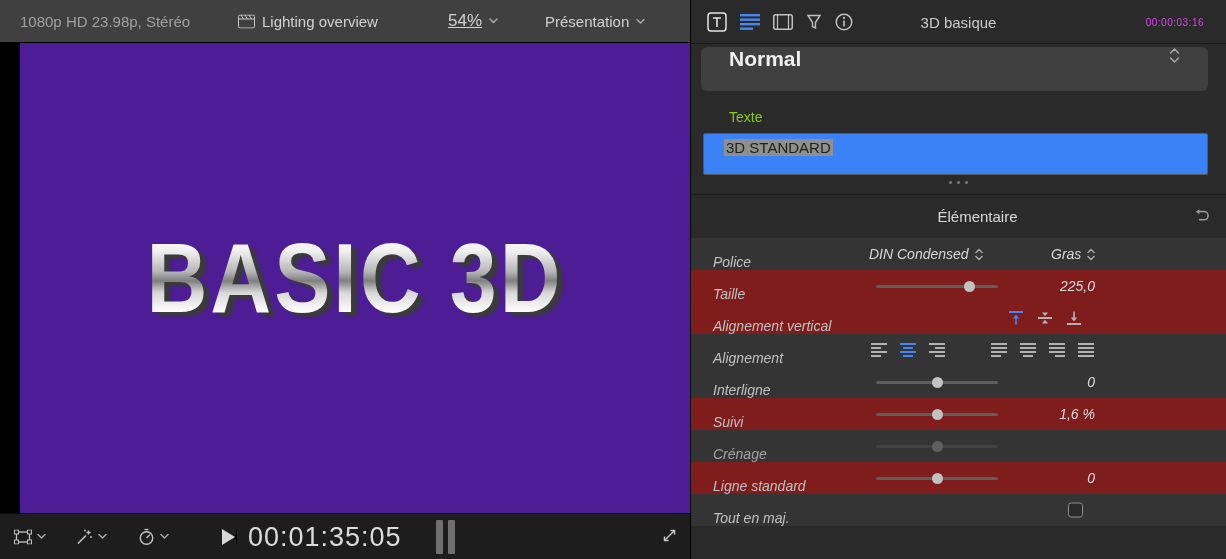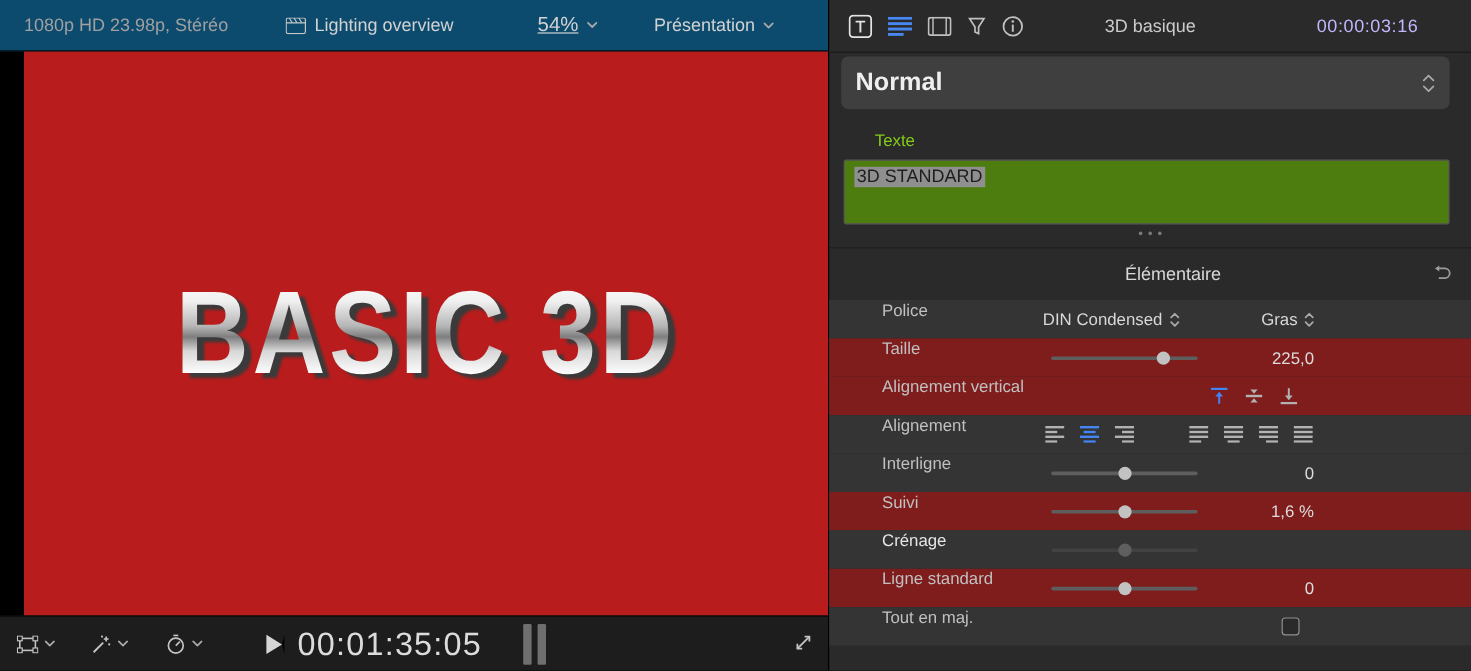--- a/index.html
+++ b/index.html
@@ -3,30 +3,30 @@
 <meta charset="utf-8">
 <style>
   * { margin:0; padding:0; box-sizing:border-box; }
   html,body { width:1226px; height:559px; background:#000; overflow:hidden;
     font-family:"Liberation Sans", sans-serif; }
   .app { position:relative; width:1226px; height:559px; background:#1e1e1e; }
 
   
   .viewer { position:absolute; left:0; top:0; width:690px; height:559px;
     background:#000; display:flex; flex-direction:column; }
-  .viewer-topbar { flex:none; height:43px; background:#0c4a6e; border-bottom:1px solid #000; position:relative; }
+  .viewer-topbar { flex:none; height:43px; background:#404040; border-bottom:1px solid #000; position:relative; }
   .viewer-topbar > span { position:absolute; top:50%; transform:translateY(-50%);
     display:flex; align-items:center; gap:7px; white-space:nowrap; }
   .vt-format { left:20px; color:#a0a0a0; font-size:15px; }
   .vt-proj { left:238px; color:#d2d2d2; font-size:15px; }
   .vt-zoom { left:448px; color:#d2d2d2; font-size:17px;text-decoration:underline; }
   .vt-pres { left:545px; color:#d2d2d2; font-size:15px; }
   .cd path, .ud path { stroke:#a8a8a8; stroke-width:1.5; fill:none; stroke-linecap:round; stroke-linejoin:round; }
 
-  .viewer-canvas { flex:1; position:relative; background:#b91c1c;margin-left:20px; }
+  .viewer-canvas { flex:1; position:relative; background:#4c1d95;margin-left:20px; }
   .canvas-title { position:absolute; left:50%; top:50%;
     transform:translate(-50%,-50%) scale(0.98,1.14); white-space:nowrap; }
   .bigtxt { font-size:86px; font-weight:bold; letter-spacing:3px; white-space:nowrap; }
   .t-shadow { position:absolute; left:6px; top:4px; color:#3a3a3a; filter:blur(1px); }
   .t-face { position:relative;
     background:linear-gradient(180deg,#ffffff 0%,#f0f0f0 26%,#b5b5b5 45%,#7e7e7e 53%,#d8d8d8 64%,#ffffff 82%,#8e8e8e 100%);
     -webkit-background-clip:text; background-clip:text; color:transparent; }
 
   .viewer-bottombar { flex:none; height:46px; background:#1d1d1d; border-top:1px solid #0a0a0a; position:relative; }
   .bb-group { position:absolute; top:50%; transform:translateY(-50%);
@@ -42,44 +42,44 @@
 
   
   .inspector { position:absolute; left:690px; top:0; width:536px; height:559px;
     background:#2a2a2a; border-left:1px solid #000; }
   .insp-topbar { height:44px; position:relative; border-bottom:1px solid #191919; }
   .tab-icons { position:absolute; left:16px; top:50%; transform:translateY(-50%);
     display:flex; align-items:center; gap:13px; }
   .tab-icons button { background:none; border:0; padding:0; display:flex; align-items:center; }
   .clip-name { position:absolute; left:50%; top:50%; transform:translate(-50%,-50%);
     color:#cbcbcb; font-size:15px; white-space:nowrap; }
-  .clip-duration { position:absolute; right:44px; top:50%; transform:translateY(-50%);
-    color:#c4b5fd; font-size:15px; letter-spacing:.5px; }
+  .clip-duration { position:absolute; right:22px; top:50%; transform:translateY(-50%);
+    color:#d946ef; font-size:10px; letter-spacing:.5px; }
 
   .preset-row { margin:3px 18px 0 10px; height:44px; background:#3f3f3f; border-radius:6px;
-    display:flex; align-items:center; padding:0 12px; }
+    display:flex; align-items:flex-start; padding:0 28px; }
   .preset-row .pr-label { font-size:21px; font-weight:bold; color:#efefef; flex:1; }
 
   .texte-label { margin:18px 0 0 38px; font-size:14px; color:#84cc16; height:18px; }
-  .text-field { margin:6px 18px 0 12px; height:54px; border:1px solid #585858; border-radius:2px;
-    background:#4d7c0f; padding:5px 8px; }
+  .text-field { margin:6px 18px 0 12px; height:42px; border:1px solid #585858; border-radius:2px;
+    background:#3b82f6; padding:5px 20px; }
   .selected-text { background:#8f8f8f; color:#1e1e1e; font-size:15px; padding:0 2px; }
   .drag-dots { margin-top:3px; height:10px; display:flex; justify-content:center; gap:5px; background:none; border:0; width:100%; }
   .drag-dots i { width:3px; height:3px; border-radius:50%; background:#7a7a7a; margin-top:3px; }
 
   .section-header { margin-top:6px; border-top:1px solid #1e1e1e; height:44px;
     display:flex; align-items:center; position:relative;justify-content:center; }
   .section-header .sh-title { margin-left:38px; font-size:15px; color:#d8d8d8; }
   .reset-btn { position:absolute; right:16px; top:50%; transform:translateY(-50%); background:none; border:0; }
 
-  .prow { height:32px; position:relative; display:flex; align-items:flex-start; padding-left:44px; }
+  .prow { height:32px; position:relative; display:flex; align-items:flex-end; padding-left:22px;font-style:italic; }
   .r-odd { background:#343434; }
   .r-even { background:#7f1d1d; }
   .plabel { font-size:14px; color:#c0c0c0; }
-  .plabel.disabled { color:#e5e5e5; }
+  .plabel.disabled { color:#a3a3a3; }
   .popup { position:absolute; top:50%; transform:translateY(-50%); display:flex;
     align-items:center; gap:6px; color:#d8d8d8; font-size:14px; white-space:nowrap; }
   .pvalue { position:absolute; left:300px; width:104px; text-align:right; top:50%;
     transform:translateY(-50%); font-size:14px; color:#dcdcdc; }
 
   .slider { position:absolute; left:185px; width:122px; height:12px; top:50%; transform:translateY(-50%); }
   .slider .trk { position:absolute; left:0; right:0; top:5px; height:3px; background:#5e5e5e; border-radius:2px; }
   .slider .thm { position:absolute; top:.5px; width:11px; height:11px; border-radius:50%;
     background:#c2c2c2; left:var(--pct); margin-left:-5px; }
   .slider.disabled .trk { background:#424242; }

